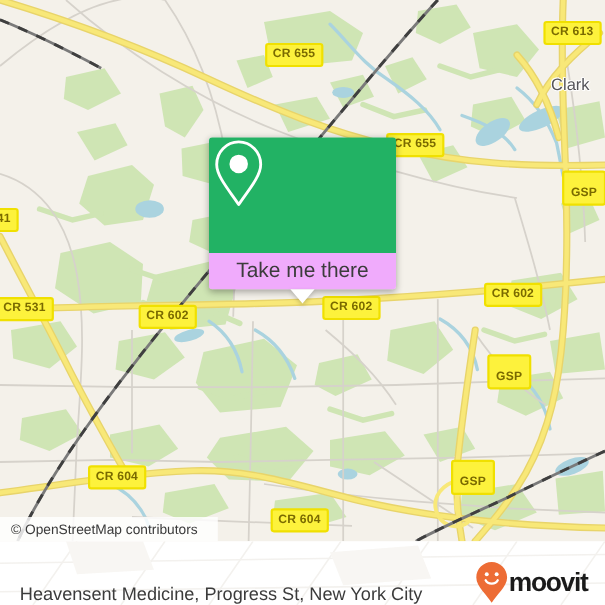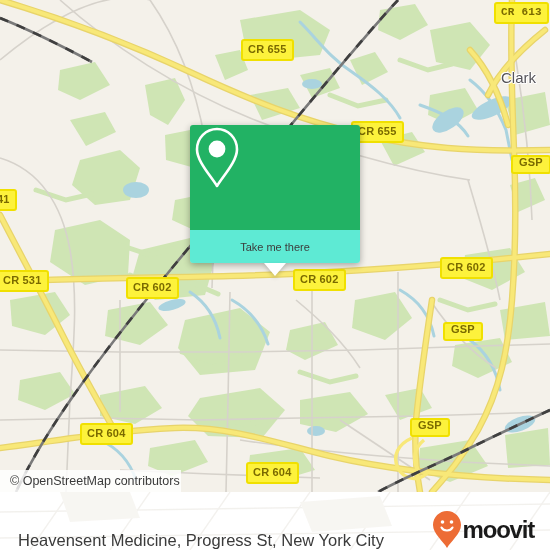--- a/index.html
+++ b/index.html
@@ -26,21 +26,21 @@
     border-radius:3px;
     color:#7a6a00;
     font-size:11px;
     font-weight:bold;
     line-height:1;
     padding:3px 5px 4px 5px;
     white-space:nowrap;
     letter-spacing:.2px;
     box-sizing:border-box;
   }
-  .shield.gsp{padding:0 6px 4px 6px;}
+  .shield.gsp{padding:13px 6px 4px 6px;}
 
   .placename{
     position:absolute;
     color:#555459;
     font-size:15px;
     white-space:nowrap;
     text-shadow:
        1px 0 0 rgba(255,255,255,.9), -1px 0 0 rgba(255,255,255,.9),
        0 1px 0 rgba(255,255,255,.9), 0 -1px 0 rgba(255,255,255,.9),
        1px 1px 0 rgba(255,255,255,.9), -1px -1px 0 rgba(255,255,255,.9);
@@ -54,45 +54,45 @@
     overflow:visible;
     z-index:40;
   }
   #popup-green{
     background:#22b264;
     height:105px;
     border-radius:3px 3px 0 0;
     display:flex;align-items:center;justify-content:center;
   }
   #popup-button{
-    background:#5eead4;
+    background:#f0abfc;
     height:33px;
     border-radius:0 0 3px 3px;
     display:flex;align-items:center;justify-content:center;
     color:#3c3c3c;
-    font-size:11px;
+    font-size:19px;
     cursor:pointer;
     position:relative;
   }
   #popup-tip{
     position:absolute;left:50%;top:100%;
     width:0;height:0;margin-left:-11px;
     border-left:11px solid transparent;
     border-right:11px solid transparent;
     border-top:13px solid #ffffff;
     filter:drop-shadow(0 2px 2px rgba(0,0,0,.2));
   }
 
   
   #attribution{
     position:absolute;left:0;bottom:0;
     background:rgba(255,255,255,.82);
     color:#3a3a3a;
     font-size:12.5px;
-    padding:4px 1px 4px 10px;
+    padding:4px 18px 4px 10px;
     z-index:30;
     white-space:nowrap;
   }
 
   
   #footer{
     position:absolute;left:0;top:492px;width:550px;height:58px;
     background:#ffffff;
     display:flex;align-items:flex-end;
     box-sizing:border-box;
@@ -265,21 +265,21 @@
           <path d="M550 410 C520 424, 490 438, 462 452 C432 466, 404 478, 378 492" stroke="#7a7a7a" stroke-width="2.6" fill="none"></path>
           <path d="M550 410 C520 424, 490 438, 462 452 C432 466, 404 478, 378 492" stroke="#3f3f3f" stroke-width="2.6" fill="none" stroke-dasharray="9 9"></path>
           <path d="M0 18 C30 30, 62 46, 92 62" stroke="#7a7a7a" stroke-width="2.6" fill="none"></path>
           <path d="M0 18 C30 30, 62 46, 92 62" stroke="#3f3f3f" stroke-width="2.6" fill="none" stroke-dasharray="9 9"></path>
         </g>
       </g>
     </svg>
 
     <div class="placename" style="left:501px;top:69px;">Clark</div>
 
-    <div class="shield" style="left:494px;top:2px;font-family:Liberation Mono, monospace;">CR 613</div>
+    <div class="shield" style="left:494px;top:19px;">CR 613</div>
     <div class="shield" style="left:241px;top:39px;">CR 655</div>
     <div class="shield" style="left:351px;top:121px;">CR 655</div>
     <div class="shield gsp" style="left:511px;top:155px;">GSP</div>
     <div class="shield" style="left:-10px;top:189px;">41</div>
     <div class="shield" style="left:-4px;top:270px;">CR 531</div>
     <div class="shield" style="left:126px;top:277px;">CR 602</div>
     <div class="shield" style="left:293px;top:269px;">CR 602</div>
     <div class="shield" style="left:440px;top:257px;">CR 602</div>
     <div class="shield gsp" style="left:443px;top:322px;">GSP</div>
     <div class="shield gsp" style="left:410px;top:418px;">GSP</div>

